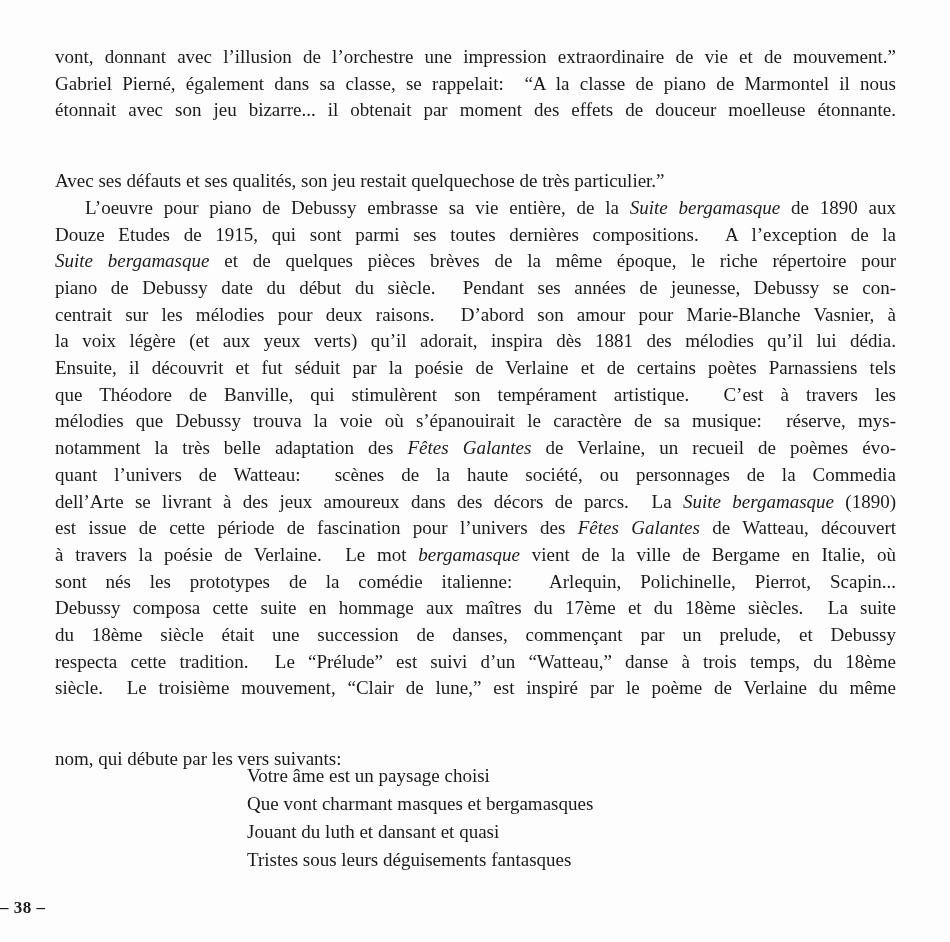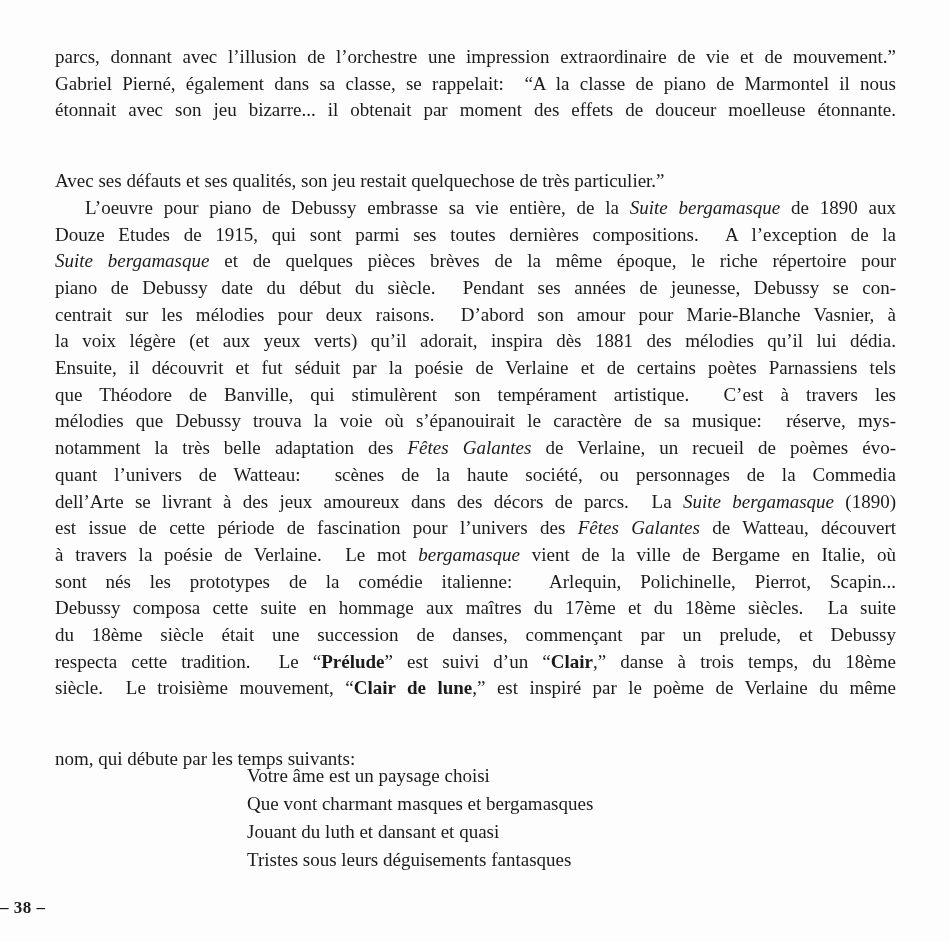--- a/index.html
+++ b/index.html
@@ -33,21 +33,21 @@
     white-space: normal;
   }
   .line.no-stretch {
     text-align-last: auto;
     margin-top: 44px;
   }
   .line.indent {
     text-indent: 30px;
   }
   .italic { font-style: italic; }
-  .bold { font-weight: bold; }
+  .bold { font-weight: normal; }
   .poem {
     position: absolute;
     left: 247px;
     top: 762px;
     font-size: 19px;
     line-height: 28px;
   }
   .footer {
     position: absolute;
     top: 898px;
@@ -58,21 +58,21 @@
     font-weight: bold;
     letter-spacing: 0.5px;
   }
 </style>
 </head>
 <body>
 
 <div class="page">
   <div class="text-block">
       <div class="paragraph">
-        <div class="line"><span>parcs, donnant avec l’illusion de l’orchestre une impression extraordinaire de vie et de mouvement.”</span></div>
+        <div class="line"><span>vont, donnant avec l’illusion de l’orchestre une impression extraordinaire de vie et de mouvement.”</span></div>
         <div class="line"><span>Gabriel Pierné, également dans sa classe, se rappelait:&nbsp; “A la classe de piano de Marmontel il nous</span></div>
         <div class="line"><span>étonnait avec son jeu bizarre... il obtenait par moment des effets de douceur moelleuse étonnante.</span></div>
         <div class="line no-stretch"><span>Avec ses défauts et ses qualités, son jeu restait quelquechose de très particulier.”</span></div>
       </div>
       <div class="paragraph">
         <div class="line indent"><span>L’oeuvre pour piano de Debussy embrasse sa vie entière, de la </span><span class="italic">Suite bergamasque</span><span> de 1890 aux</span></div>
         <div class="line"><span>Douze Etudes de 1915, qui sont parmi ses toutes dernières compositions.&nbsp; A l’exception de la</span></div>
         <div class="line"><span class="italic">Suite bergamasque</span><span> et de quelques pièces brèves de la même époque, le riche répertoire pour</span></div>
         <div class="line"><span>piano de Debussy date du début du siècle.&nbsp; Pendant ses années de jeunesse, Debussy se con-</span></div>
         <div class="line"><span>centrait sur les mélodies pour deux raisons.&nbsp; D’abord son amour pour Marie-Blanche Vasnier, à</span></div>
@@ -81,23 +81,23 @@
         <div class="line"><span>que Théodore de Banville, qui stimulèrent son tempérament artistique.&nbsp; C’est à travers les</span></div>
         <div class="line"><span>mélodies que Debussy trouva la voie où s’épanouirait le caractère de sa musique:&nbsp; réserve, mys-</span></div>
         <div class="line"><span>notamment la très belle adaptation des </span><span class="italic">Fêtes Galantes</span><span> de Verlaine, un recueil de poèmes évo-</span></div>
         <div class="line"><span>quant l’univers de Watteau:&nbsp; scènes de la haute société, ou personnages de la Commedia</span></div>
         <div class="line"><span>dell’Arte se livrant à des jeux amoureux dans des décors de parcs.&nbsp; La </span><span class="italic">Suite bergamasque</span><span> (1890)</span></div>
         <div class="line"><span>est issue de cette période de fascination pour l’univers des </span><span class="italic">Fêtes Galantes</span><span> de Watteau, découvert</span></div>
         <div class="line"><span>à travers la poésie de Verlaine.&nbsp; Le mot </span><span class="italic">bergamasque</span><span> vient de la ville de Bergame en Italie, où</span></div>
         <div class="line"><span>sont nés les prototypes de la comédie italienne:&nbsp; Arlequin, Polichinelle, Pierrot, Scapin...</span></div>
         <div class="line"><span>Debussy composa cette suite en hommage aux maîtres du 17ème et du 18ème siècles.&nbsp; La suite</span></div>
         <div class="line"><span>du 18ème siècle était une succession de danses, commençant par un prelude, et Debussy</span></div>
-        <div class="line"><span>respecta cette tradition.&nbsp; Le “</span><span class="bold">Prélude</span><span>” est suivi d’un “</span><span class="bold">Clair</span><span>,” danse à trois temps, du 18ème</span></div>
+        <div class="line"><span>respecta cette tradition.&nbsp; Le “</span><span class="bold">Prélude</span><span>” est suivi d’un “</span><span class="bold">Watteau</span><span>,” danse à trois temps, du 18ème</span></div>
         <div class="line"><span>siècle.&nbsp; Le troisième mouvement, “</span><span class="bold">Clair de lune</span><span>,” est inspiré par le poème de Verlaine du même</span></div>
-        <div class="line no-stretch"><span>nom, qui débute par les temps suivants:</span></div>
+        <div class="line no-stretch"><span>nom, qui débute par les vers suivants:</span></div>
       </div>
     </div>
   <div class="poem">
       <div class="poem-line">Votre âme est un paysage choisi</div>
       <div class="poem-line">Que vont charmant masques et bergamasques</div>
       <div class="poem-line">Jouant du luth et dansant et quasi</div>
       <div class="poem-line">Tristes sous leurs déguisements fantasques</div>
     </div>
   <div class="footer">
     <span>– 38 –</span>

